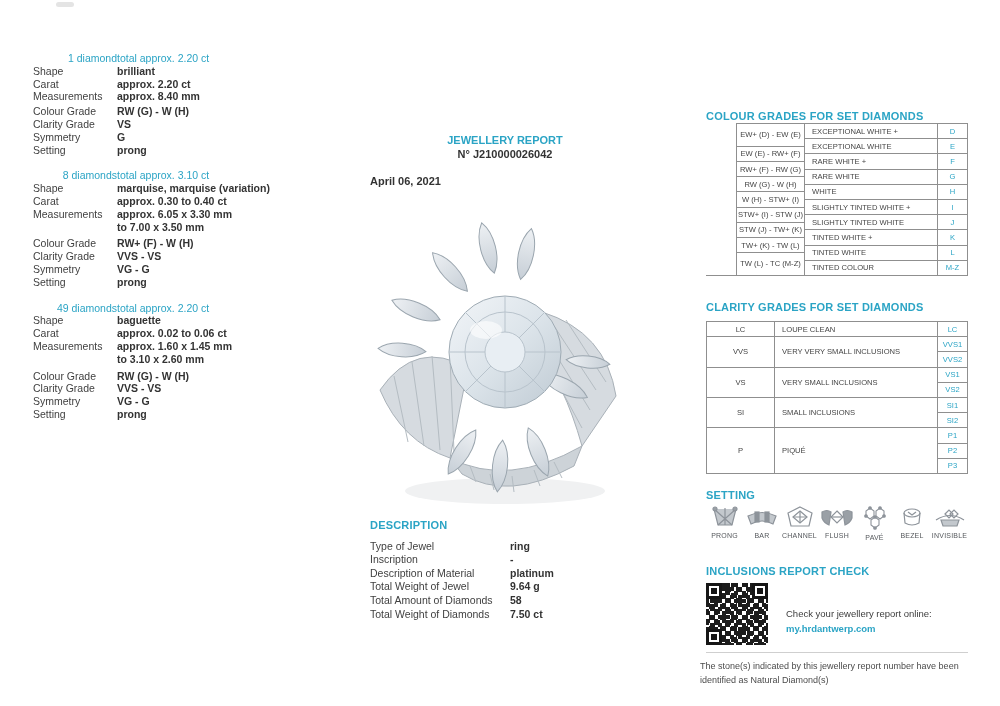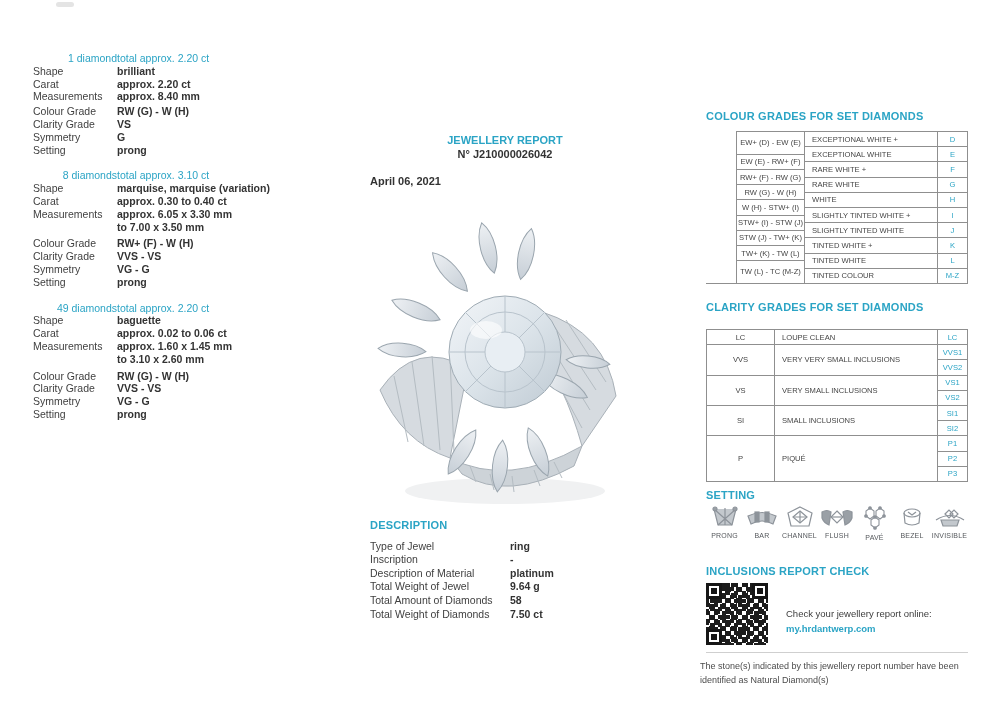--- a/index.html
+++ b/index.html
@@ -36,22 +36,22 @@
   .right-col { position:absolute; left:706px; top:0; width:262px; height:631px; }
   .blk-title { position:absolute; left:0; font-size:11px; font-weight:bold; color:var(--accent); letter-spacing:.2px; }
 
   .grid-table { position:absolute; left:0; display:grid; width:262px;
     border-right:1px solid var(--bd); border-bottom:1px solid var(--bd);
     font-size:7.6px; color:#454545; }
   .grid-table > div { border-left:1px solid var(--bd); border-top:1px solid var(--bd);
     display:flex; align-items:center; justify-content:center; text-align:center; overflow:hidden; }
   .grid-table .cell-name { justify-content:flex-start; padding-left:7px; text-align:left; }
   .grid-table .cell-code { color:var(--accent); }
-  #colour-table { top:131px; grid-template-columns:68px 1fr 30px; grid-template-rows:repeat(20, 7.6px);padding-left:30px; }
-  #clarity-table { top:329px; grid-template-columns:68px 1fr 30px; grid-template-rows:repeat(10, 15.2px); }
+  #colour-table { top:123px; grid-template-columns:68px 1fr 30px; grid-template-rows:repeat(20, 7.6px);padding-left:30px; }
+  #clarity-table { top:321px; grid-template-columns:68px 1fr 30px; grid-template-rows:repeat(10, 15.2px); }
 
   .setting-row { position:absolute; top:505px; left:0; width:262px; display:flex; justify-content:space-between; }
   .set-item { display:flex; flex-direction:column; align-items:center; width:37px; }
   .set-item svg { display:block; }
   .set-label { margin-top:3px; font-size:7px; color:#55585c; letter-spacing:.2px; white-space:nowrap; }
 
   .check-row { position:absolute; top:583px; left:0; display:flex; gap:18px; }
   .qr { position:relative; width:62px; height:62px; flex:none; background-color:#fff;
     background-image:
       repeating-conic-gradient(#1c1c1c 0% 25%, transparent 0% 50%),

